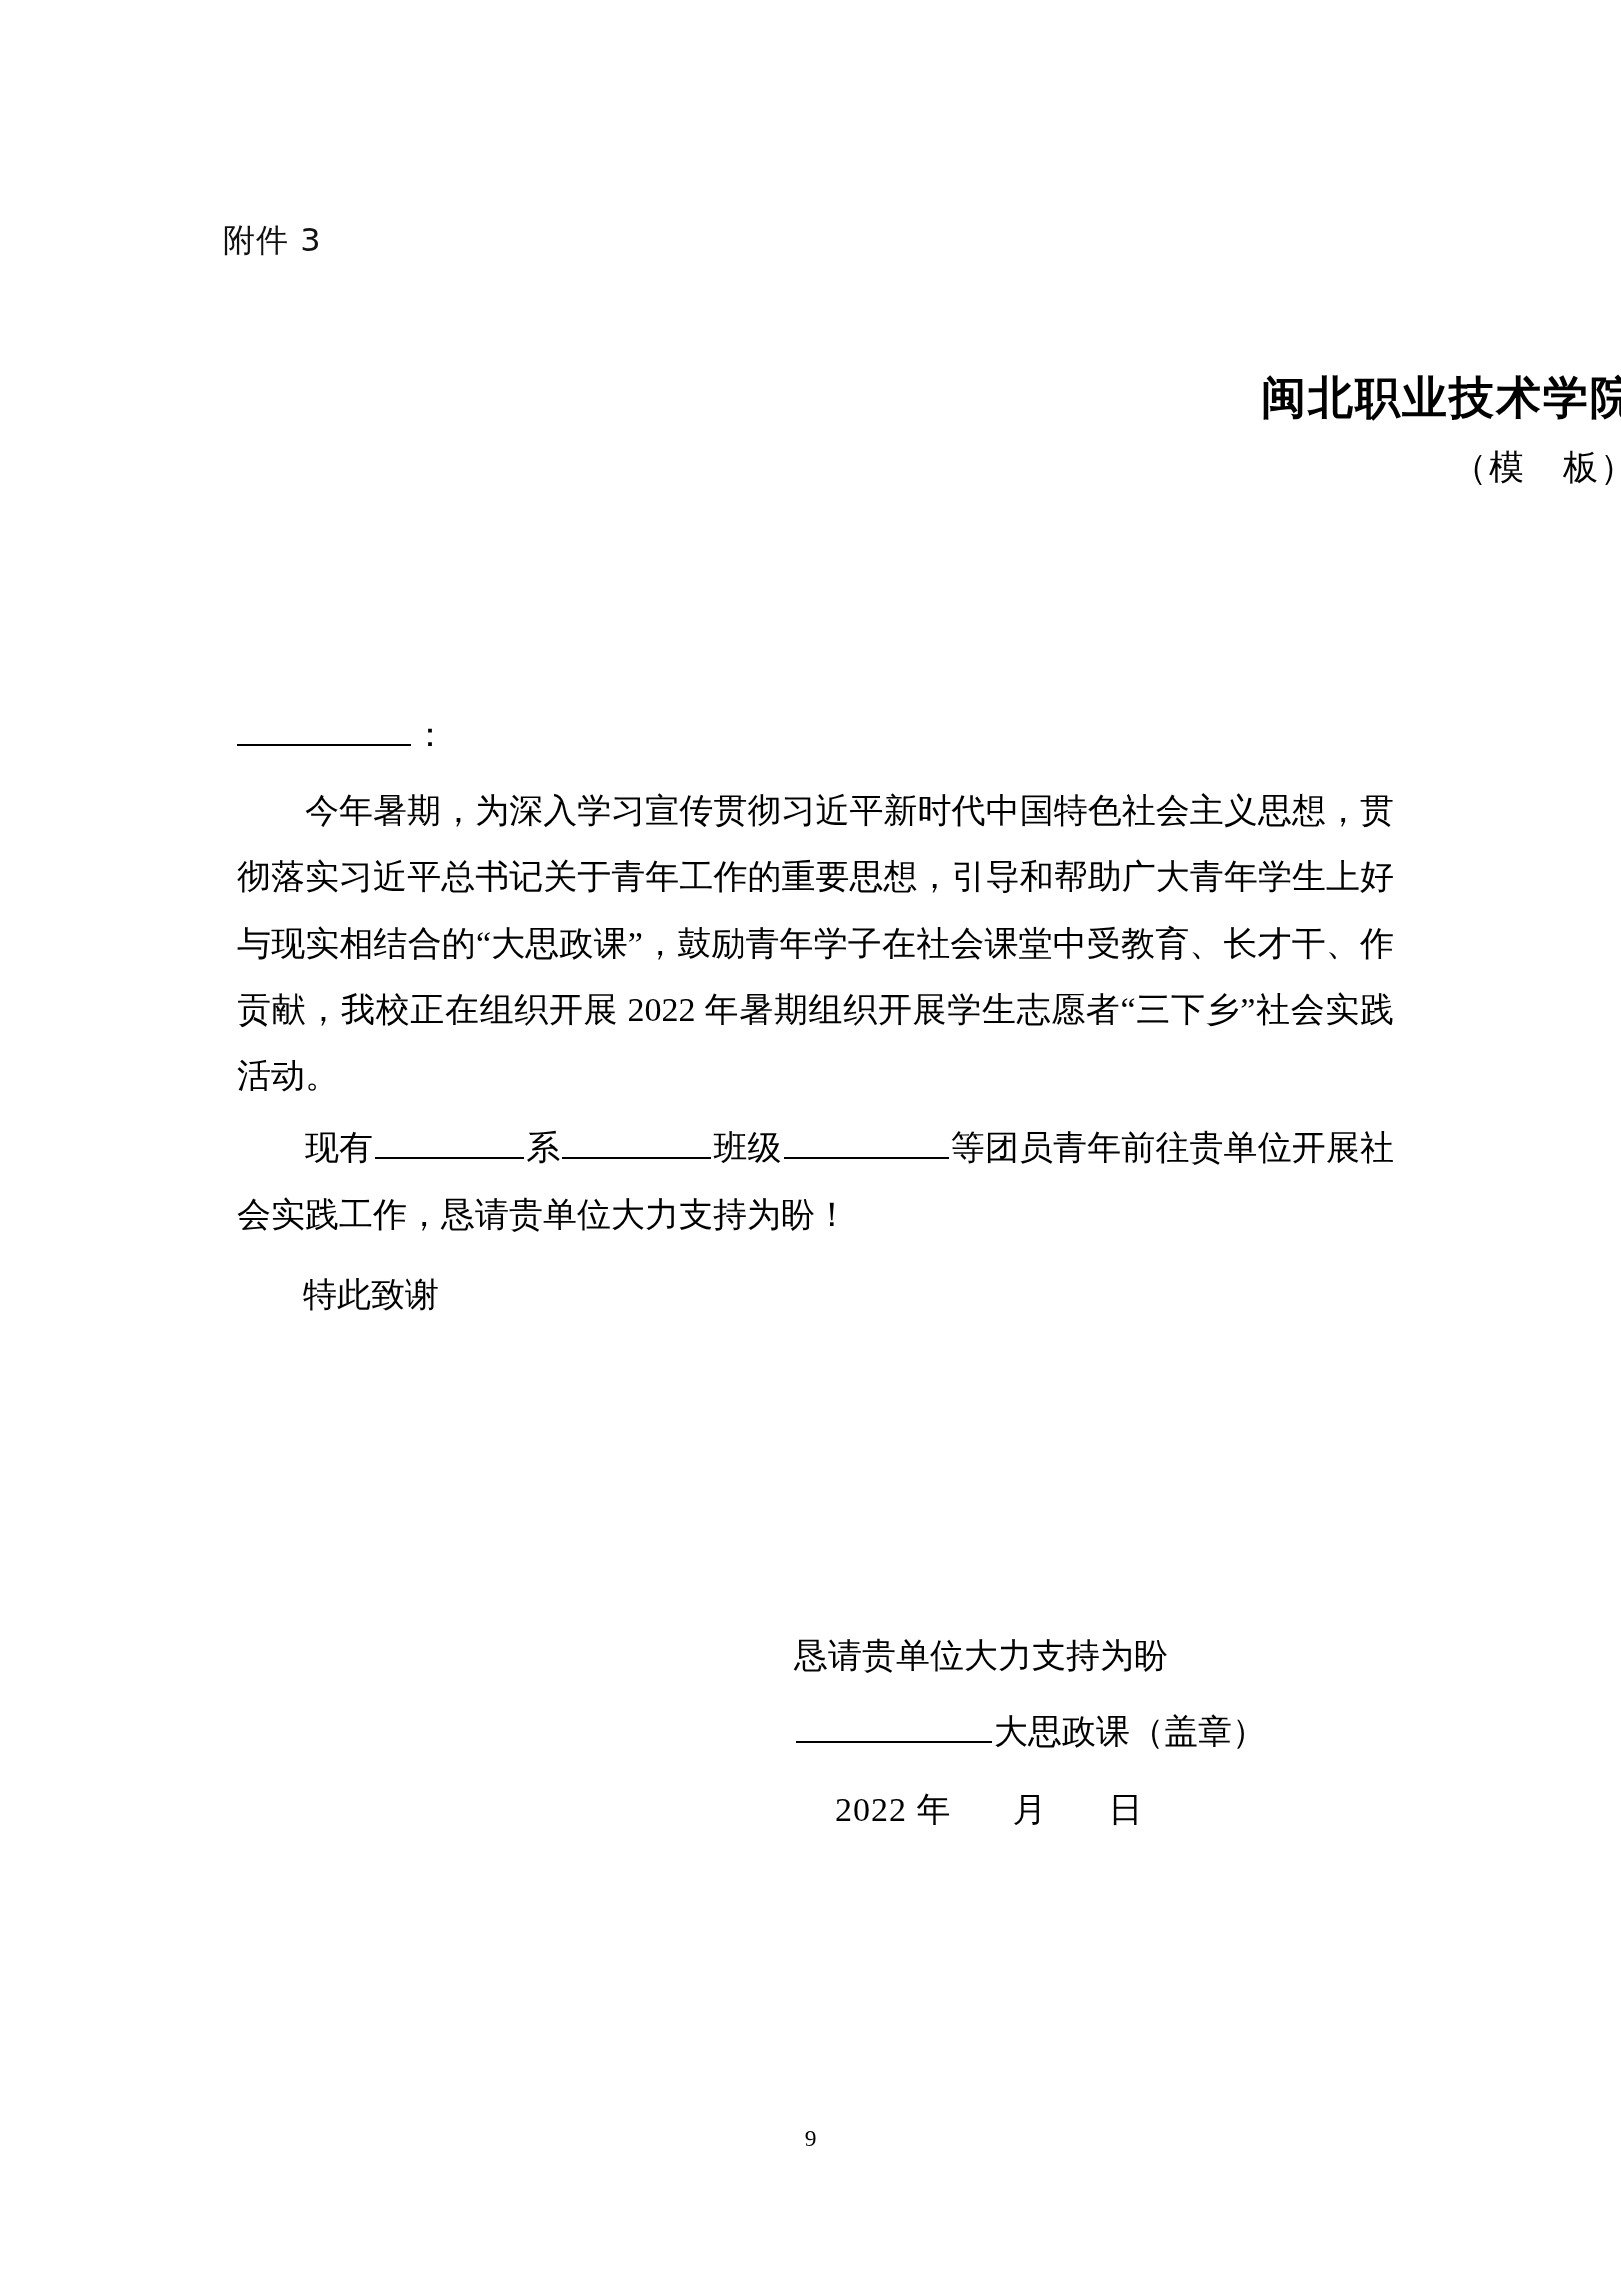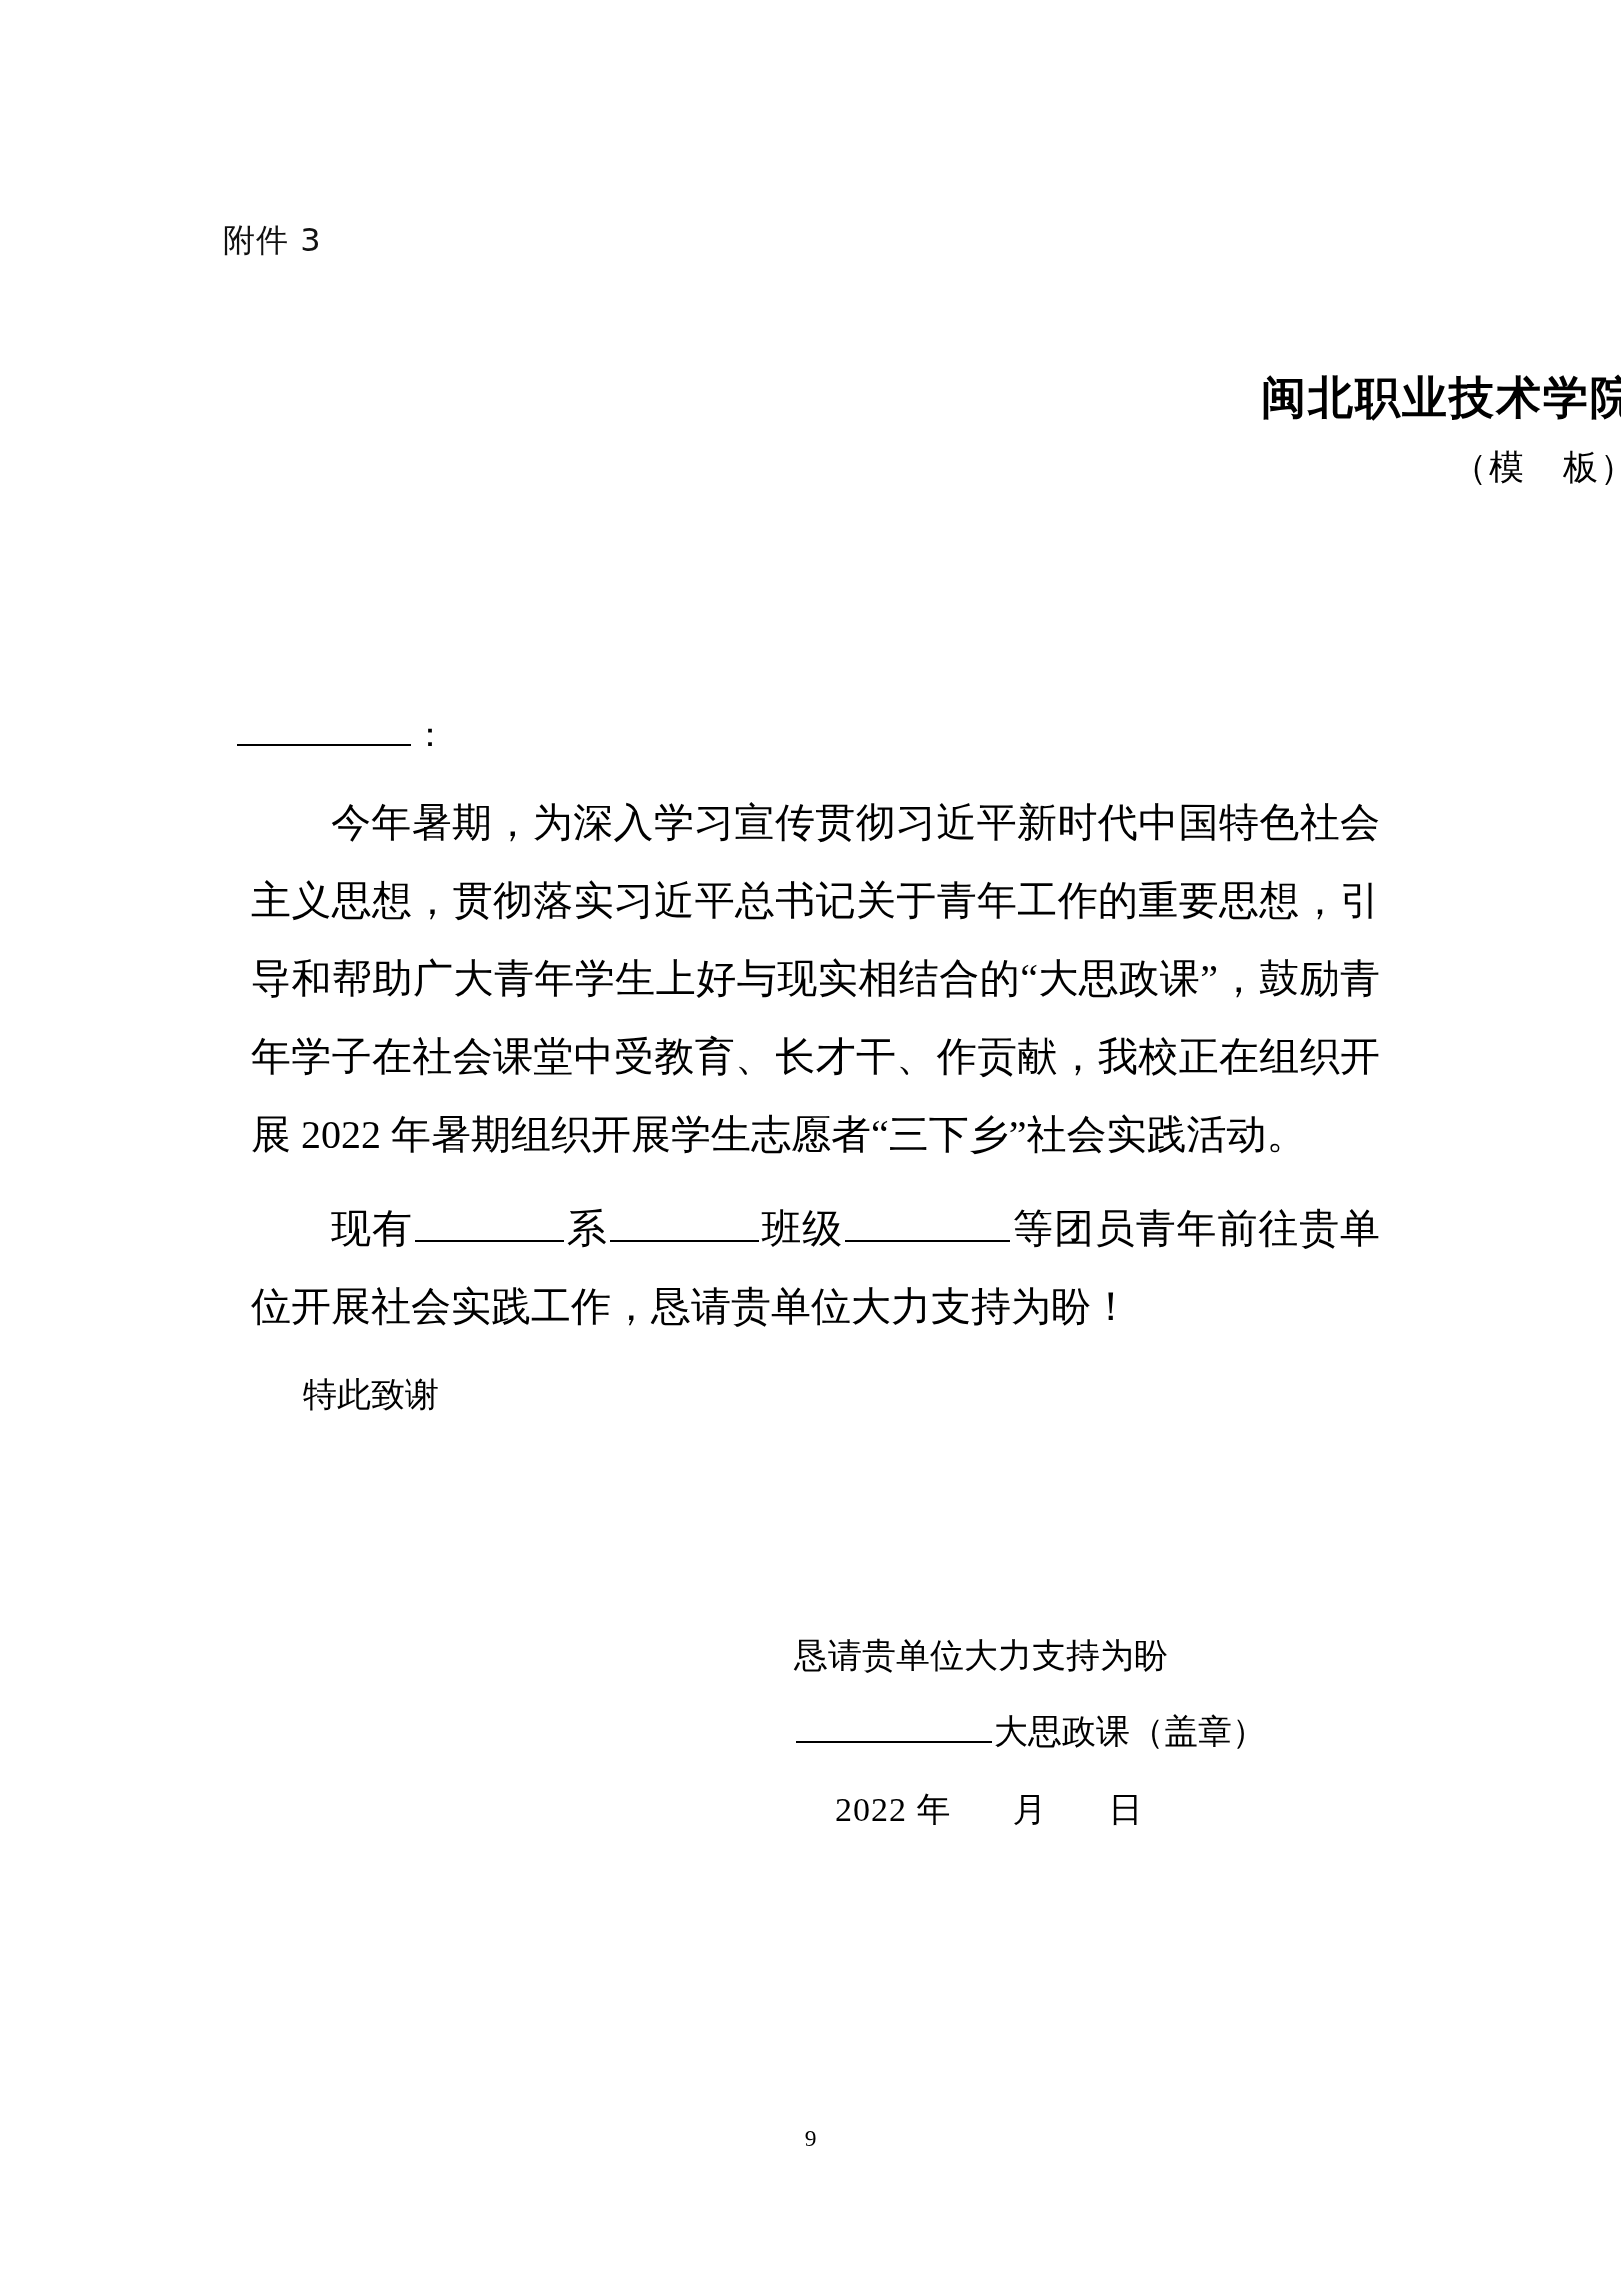--- a/index.html
+++ b/index.html
@@ -82,23 +82,23 @@
     vertical-align: baseline;
     height: 1.15em;
     margin: 0 2px;
   }
   .bl-salut { width: 174px; }
   .bl-dept  { width: 149px; }
   .bl-class { width: 149px; }
   .bl-group { width: 165px; }
   .bl-sign  { width: 196px; }
   p.para {
-    margin: 16px;
+    margin: 2px;
     text-indent: 2em;
-    font-size: 40px;
+    font-size: 34px;
     line-height: 1.95;
     font-family: Liberation Serif, serif;
   }
   p.para + p.para {
     margin-top: 5.9px;
   }
   .thanks {
     margin: 13.7px 0 0 0;
     text-indent: 2em;
     font-size: 34px;

